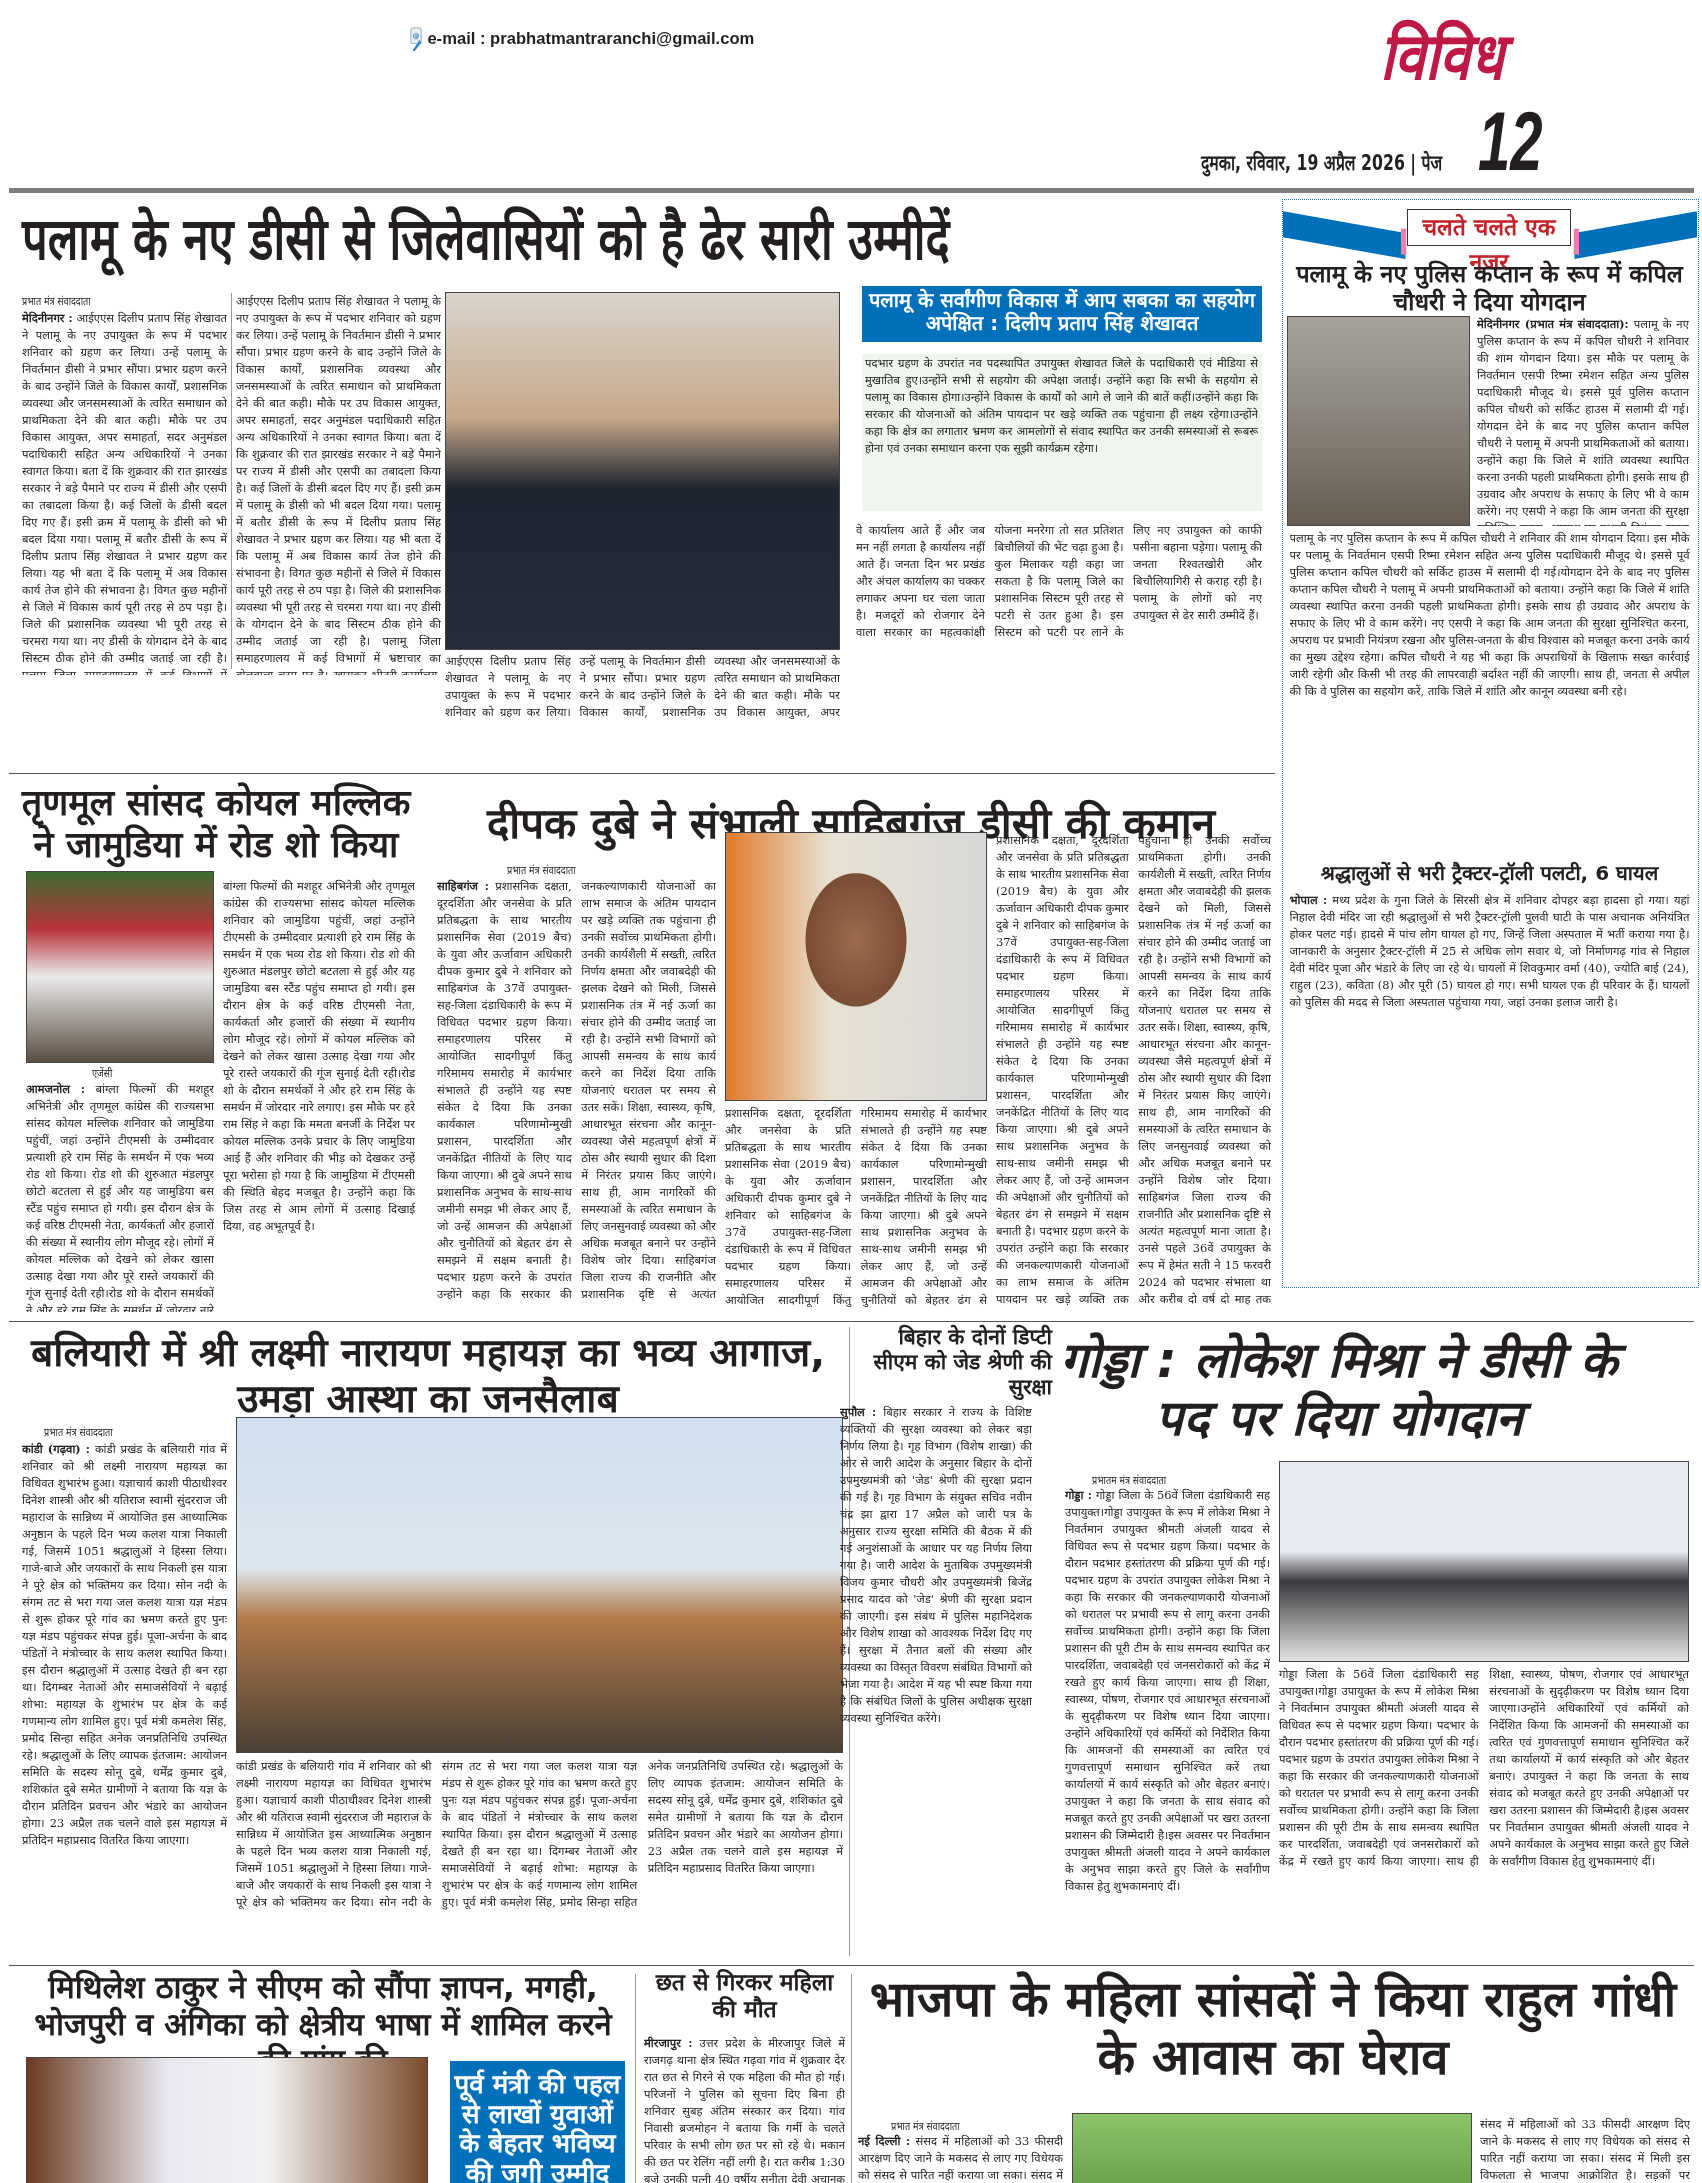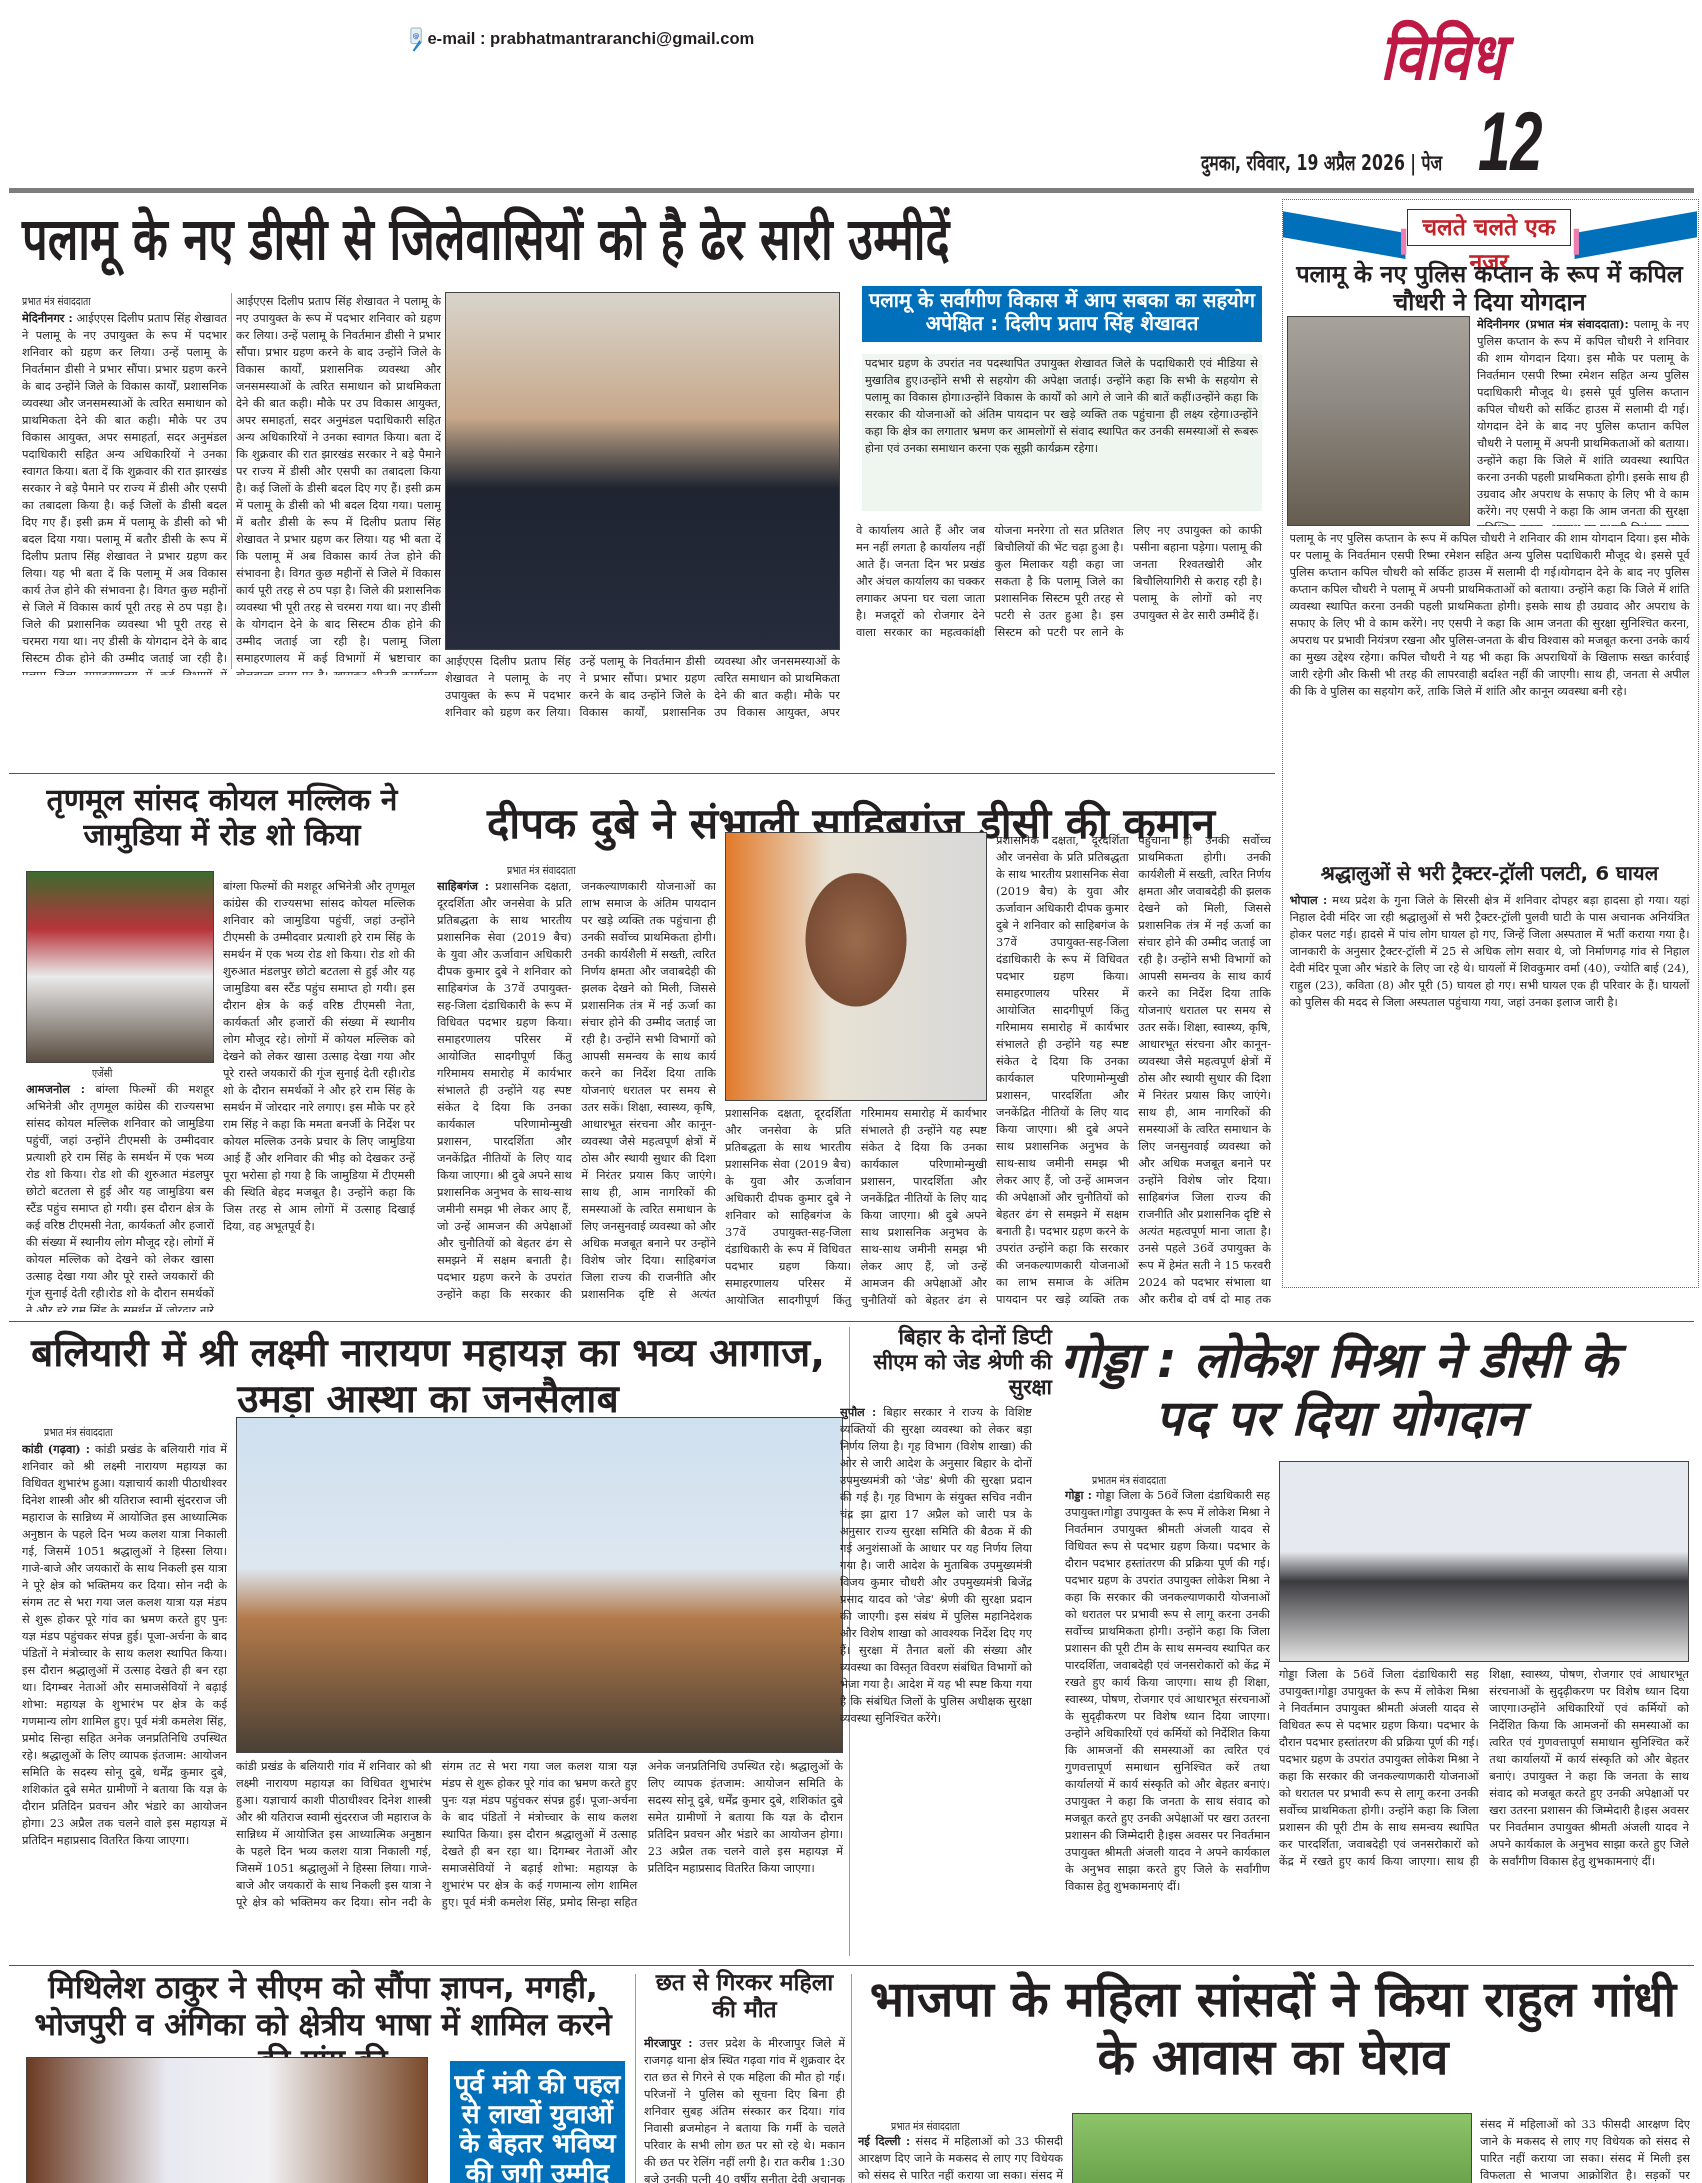--- a/index.html
+++ b/index.html
@@ -109,21 +109,21 @@
   <div class="body-text" style="left:6.5px; top:330px; width:400px; height:312px;">पलामू के नए पुलिस कप्तान के रूप में कपिल चौधरी ने शनिवार की शाम योगदान दिया। इस मौके पर पलामू के निवर्तमान एसपी रिष्मा रमेशन सहित अन्य पुलिस पदाधिकारी मौजूद थे। इससे पूर्व पुलिस कप्तान कपिल चौधरी को सर्किट हाउस में सलामी दी गई।योगदान देने के बाद नए पुलिस कप्तान कपिल चौधरी ने पलामू में अपनी प्राथमिकताओं को बताया। उन्होंने कहा कि जिले में शांति व्यवस्था स्थापित करना उनकी पहली प्राथमिकता होगी। इसके साथ ही उग्रवाद और अपराध के सफाए के लिए भी वे काम करेंगे। नए एसपी ने कहा कि आम जनता की सुरक्षा सुनिश्चित करना, अपराध पर प्रभावी नियंत्रण रखना और पुलिस-जनता के बीच विश्वास को मजबूत करना उनके कार्य का मुख्य उद्देश्य रहेगा। कपिल चौधरी ने यह भी कहा कि अपराधियों के खिलाफ सख्त कार्रवाई जारी रहेगी और किसी भी तरह की लापरवाही बर्दाश्त नहीं की जाएगी। साथ ही, जनता से अपील की कि वे पुलिस का सहयोग करें, ताकि जिले में शांति और कानून व्यवस्था बनी रहे।</div>
 
   <h2 class="headline" style="left:6.5px; top:662px; width:400px; font-size:20px;">श्रद्धालुओं से भरी ट्रैक्टर-ट्रॉली पलटी, 6 घायल</h2>
   <div class="body-text" style="left:6.5px; top:692px; width:400px; height:389px;">
     <span class="dateline-word">भोपाल :</span>
     <span>मध्य प्रदेश के गुना जिले के सिरसी क्षेत्र में शनिवार दोपहर बड़ा हादसा हो गया। यहां निहाल देवी मंदिर जा रही श्रद्धालुओं से भरी ट्रैक्टर-ट्रॉली पुलवी घाटी के पास अचानक अनियंत्रित होकर पलट गई। हादसे में पांच लोग घायल हो गए, जिन्हें जिला अस्पताल में भर्ती कराया गया है।जानकारी के अनुसार ट्रैक्टर-ट्रॉली में 25 से अधिक लोग सवार थे, जो निर्माणगढ़ गांव से निहाल देवी मंदिर पूजा और भंडारे के लिए जा रहे थे। घायलों में शिवकुमार वर्मा (40), ज्योति बाई (24), राहुल (23), कविता (8) और पूरी (5) घायल हो गए। सभी घायल एक ही परिवार के हैं। घायलों को पुलिस की मदद से जिला अस्पताल पहुंचाया गया, जहां उनका इलाज जारी है।</span>
   </div>
 </aside>
 
 <section>
-  <h2 class="headline" style="left:19px; top:782px; width:406px; font-size:30px;">तृणमूल सांसद कोयल मल्लिक ने जामुडिया में रोड शो किया</h2>
+  <h2 class="headline" style="left:13px; top:782px; width:406px; font-size:36px;">तृणमूल सांसद कोयल मल्लिक ने जामुडिया में रोड शो किया</h2>
   <div class="photo" style="left:26px; top:871px; width:188px; height:192px;">
     <div class="ph ph-rally"></div>
   </div>
   <div class="byline" style="left:92px; top:1065px;">एजेंसी</div>
   <div class="body-text" style="left:26px; top:1081px; width:188px; height:231px;">
     <span class="dateline-word">आमजनोल :</span>
     <span>बांग्ला फिल्मों की मशहूर अभिनेत्री और तृणमूल कांग्रेस की राज्यसभा सांसद कोयल मल्लिक शनिवार को जामुडिया पहुंचीं, जहां उन्होंने टीएमसी के उम्मीदवार प्रत्याशी हरे राम सिंह के समर्थन में एक भव्य रोड शो किया। रोड शो की शुरुआत मंडलपुर छोटो बटतला से हुई और यह जामुडिया बस स्टैंड पहुंच समाप्त हो गयी। इस दौरान क्षेत्र के कई वरिष्ठ टीएमसी नेता, कार्यकर्ता और हजारों की संख्या में स्थानीय लोग मौजूद रहे। लोगों में कोयल मल्लिक को देखने को लेकर खासा उत्साह देखा गया और पूरे रास्ते जयकारों की गूंज सुनाई देती रही।रोड शो के दौरान समर्थकों ने और हरे राम सिंह के समर्थन में जोरदार नारे लगाए। इस मौके पर हरे राम सिंह ने कहा कि ममता बनर्जी के निर्देश पर कोयल मल्लिक उनके प्रचार के लिए जामुडिया आई हैं और शनिवार की भीड़ को देखकर उन्हें पूरा भरोसा हो गया है कि जामुडिया में टीएमसी की स्थिति बेहद मजबूत है। उन्होंने कहा कि जिस तरह से आम लोगों में उत्साह दिखाई दिया, वह अभूतपूर्व है।</span>
   </div>
   <div class="body-text" style="left:223px; top:878px; width:192px; height:434px;">बांग्ला फिल्मों की मशहूर अभिनेत्री और तृणमूल कांग्रेस की राज्यसभा सांसद कोयल मल्लिक शनिवार को जामुडिया पहुंचीं, जहां उन्होंने टीएमसी के उम्मीदवार प्रत्याशी हरे राम सिंह के समर्थन में एक भव्य रोड शो किया। रोड शो की शुरुआत मंडलपुर छोटो बटतला से हुई और यह जामुडिया बस स्टैंड पहुंच समाप्त हो गयी। इस दौरान क्षेत्र के कई वरिष्ठ टीएमसी नेता, कार्यकर्ता और हजारों की संख्या में स्थानीय लोग मौजूद रहे। लोगों में कोयल मल्लिक को देखने को लेकर खासा उत्साह देखा गया और पूरे रास्ते जयकारों की गूंज सुनाई देती रही।रोड शो के दौरान समर्थकों ने और हरे राम सिंह के समर्थन में जोरदार नारे लगाए। इस मौके पर हरे राम सिंह ने कहा कि ममता बनर्जी के निर्देश पर कोयल मल्लिक उनके प्रचार के लिए जामुडिया आई हैं और शनिवार की भीड़ को देखकर उन्हें पूरा भरोसा हो गया है कि जामुडिया में टीएमसी की स्थिति बेहद मजबूत है। उन्होंने कहा कि जिस तरह से आम लोगों में उत्साह दिखाई दिया, वह अभूतपूर्व है।</div>
 </section>

